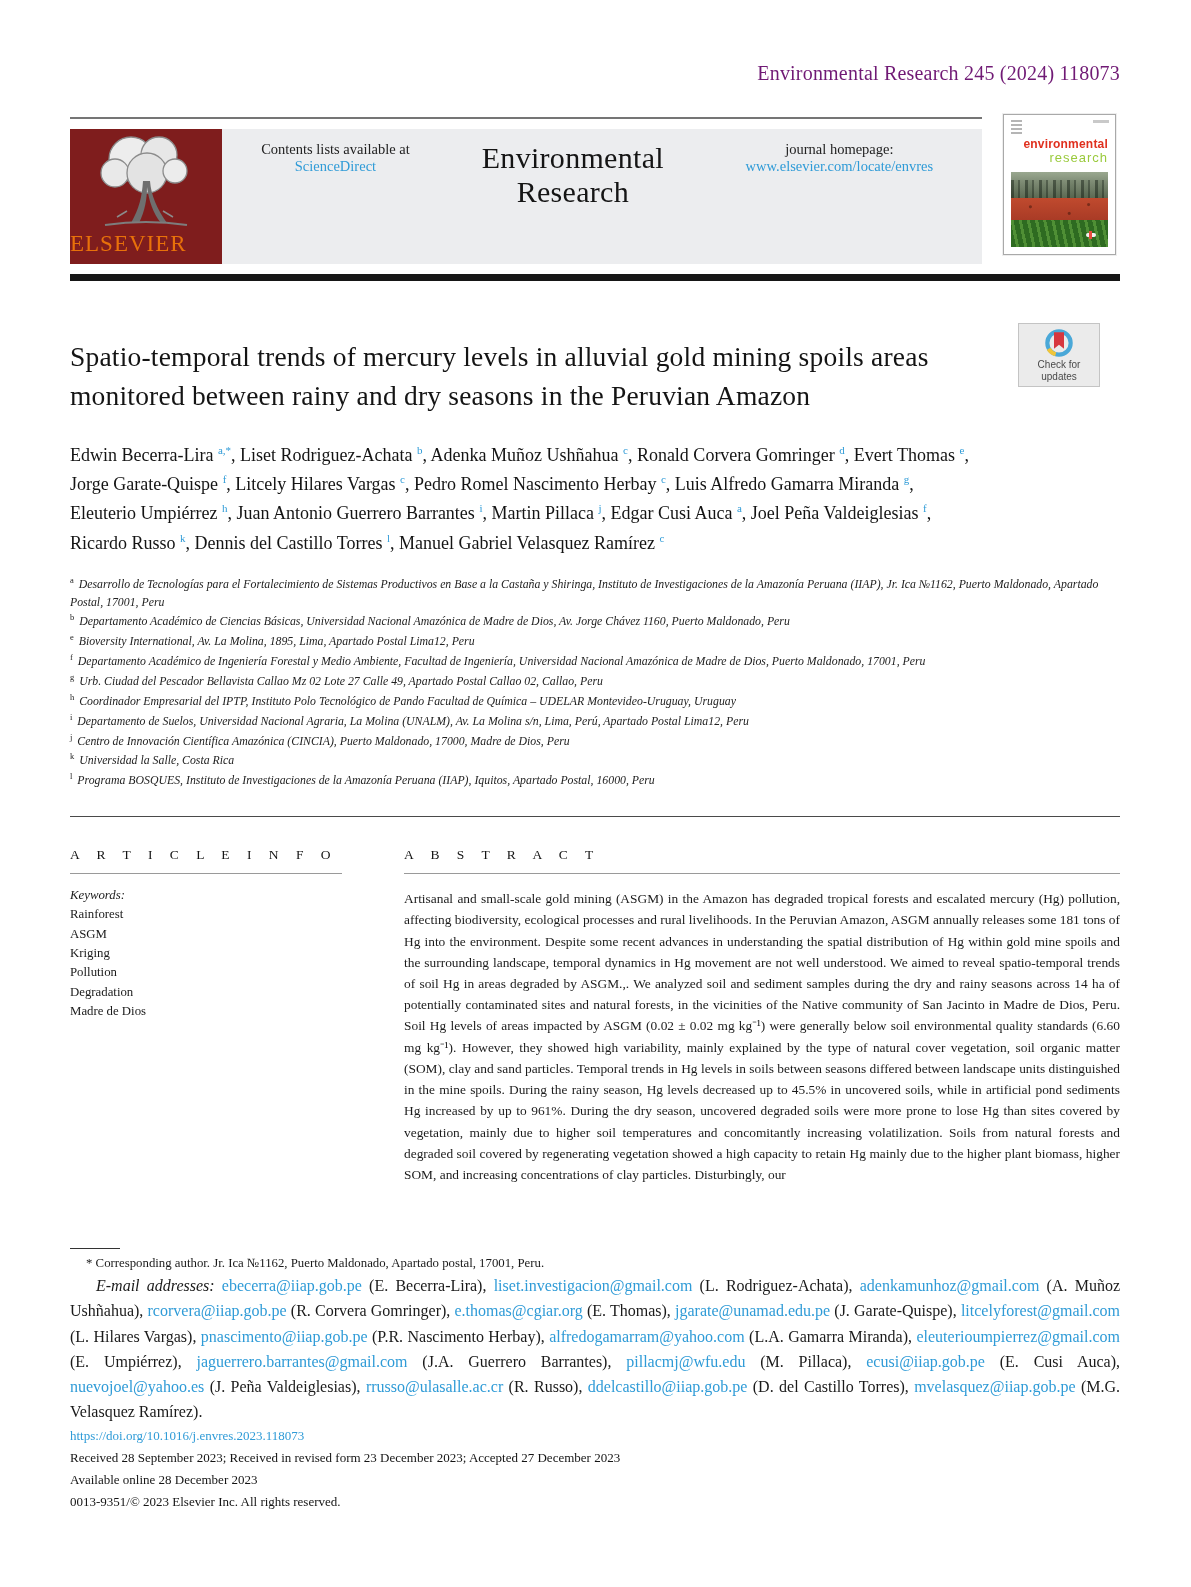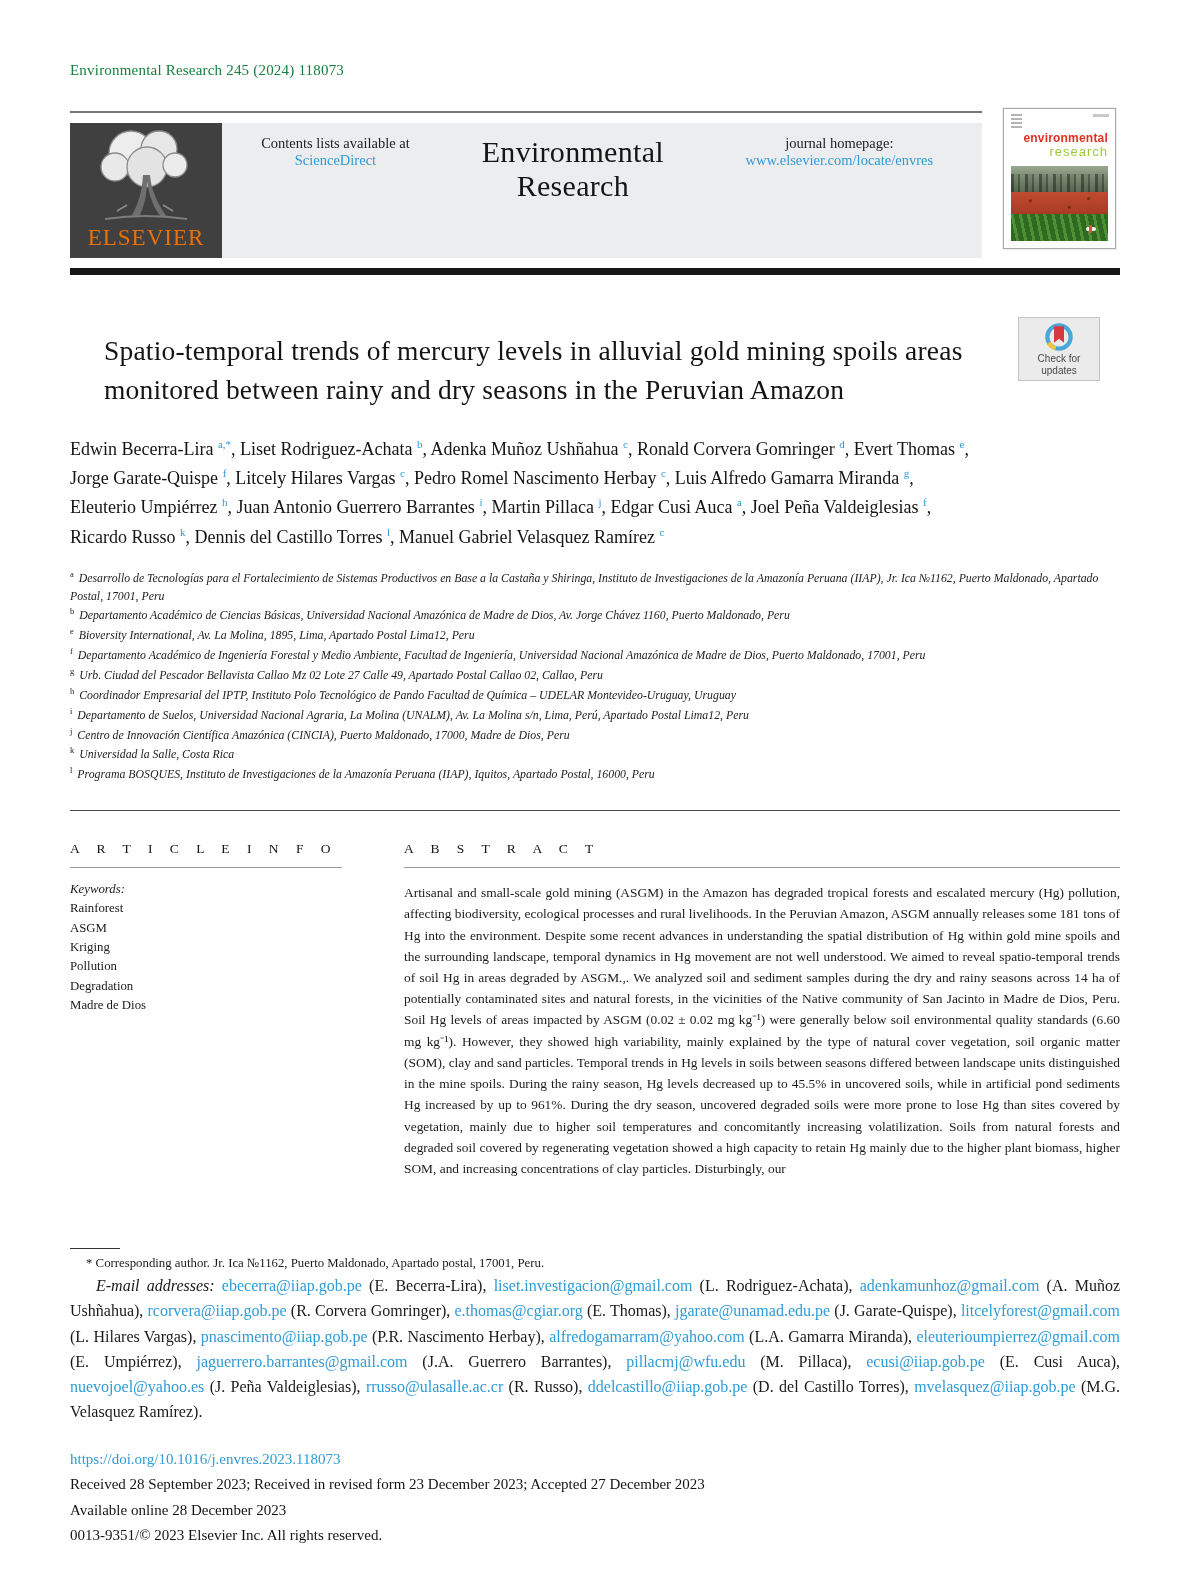--- a/index.html
+++ b/index.html
@@ -4,27 +4,27 @@
 <style>
   * { margin:0; padding:0; box-sizing:border-box; }
   html,body { background:#ffffff; }
   body {
     width:1191px; height:1587px; overflow:hidden; position:relative;
     font-family:"Liberation Serif", serif; color:#1a1a1a;
   }
   .page { padding:0 71px 0 70px; position:relative; }
 
   
-  .citation { text-align:left; padding-top:62px; font-size:15px; color:#15803d; letter-spacing:.2px; }
+  .citation { text-align:right; padding-top:62px; font-size:20px; color:#701a75; letter-spacing:.2px; }
 
   
   .banner-wrap { position:relative; margin-top:32px; }
   .banner-rule { border-top:2px solid #757575; width:912px; }
   .banner { display:flex; margin-top:10px; height:135px; }
-  .logo-box { width:152px; background:#404040; position:relative; text-align:center; }
+  .logo-box { width:152px; background:#7f1d1d; position:relative; }
   .logo-box svg { display:block; margin:0 auto; }
   .elsevier-word { font-size:23px; color:#e8710a; letter-spacing:1px; margin-top:-2px; font-family:"Liberation Serif",serif; }
   .banner-gray { width:760px; background:#ecedef; text-align:center; padding:12px 10px 10px; display:flex; flex-direction:row; justify-content:space-between; }
   .contents-line { font-size:14.5px; color:#222; }
   .contents-line .sd-link { color:#2f9bd7; }
   .banner-title { font-size:30px; color:#151515; letter-spacing:.3px; }
   .homepage-line { font-size:14.5px; color:#222; }
   .homepage-line .hp-link { color:#2f9bd7; }
 
   
@@ -75,21 +75,21 @@
   .kw-item { font-size:12.8px; line-height:1.52; }
   .abstract-text { font-size:13.4px; line-height:1.585; text-align:justify; color:#1b1b1b; }
 
   
   .footnotes { position:absolute; left:70px; right:71px; top:1248px; }
   .fn-rule { width:50px; border-top:1px solid #333; margin-bottom:7px; }
   .fn-corr { font-size:12.8px; text-indent:16px; }
   .fn-emails { font-size:16px; line-height:1.58; text-align:justify; text-indent:26px; margin-top:2px; }
   .fn-emails .em-label { font-style:italic; }
   .fn-emails .em-link { color:#2f9bd7; }
-  .doi-block { margin-top:22px; font-size:15px; line-height:1.7; }
+  .doi-block { font-size:13px; line-height:1.7; }
   .doi-link { color:#2f9bd7; }
   .meta-line { color:#141414; }
 </style>
 </head>
 <body>
 
 <div class="page">
 
   <div class="citation">Environmental Research 245 (2024) 118073</div>
 
@@ -131,21 +131,21 @@
         <div class="cover-field">
             <div class="cover-plane"></div>
           </div>
       </div>
     </div>
 
     <div class="black-bar"></div>
   </div>
 
   <div class="title-row">
-    <h1 class="article-title" style="font-weight:normal;margin-left:34px;">Spatio-temporal trends of mercury levels in alluvial gold mining spoils areas monitored between rainy and dry seasons in the Peruvian Amazon</h1>
+    <h1 class="article-title" style="font-weight:normal;">Spatio-temporal trends of mercury levels in alluvial gold mining spoils areas monitored between rainy and dry seasons in the Peruvian Amazon</h1>
     <div class="updates-badge">
       <span>
         <svg width="30" height="30" viewBox="0 0 36 36">
           <circle cx="18" cy="18" r="14" fill="none" stroke="#4aa8d8" stroke-width="5"></circle>
           <path d="M5.5 25 A14 14 0 0 0 14 31.4" fill="none" stroke="#f0c53a" stroke-width="5"></path>
           <path d="M12 5 h12 v20 l-6 -5 -6 5 z" fill="#d7373f"></path>
         </svg>
       </span>
       <div class="updates-text">
         <div>Check for</div>

